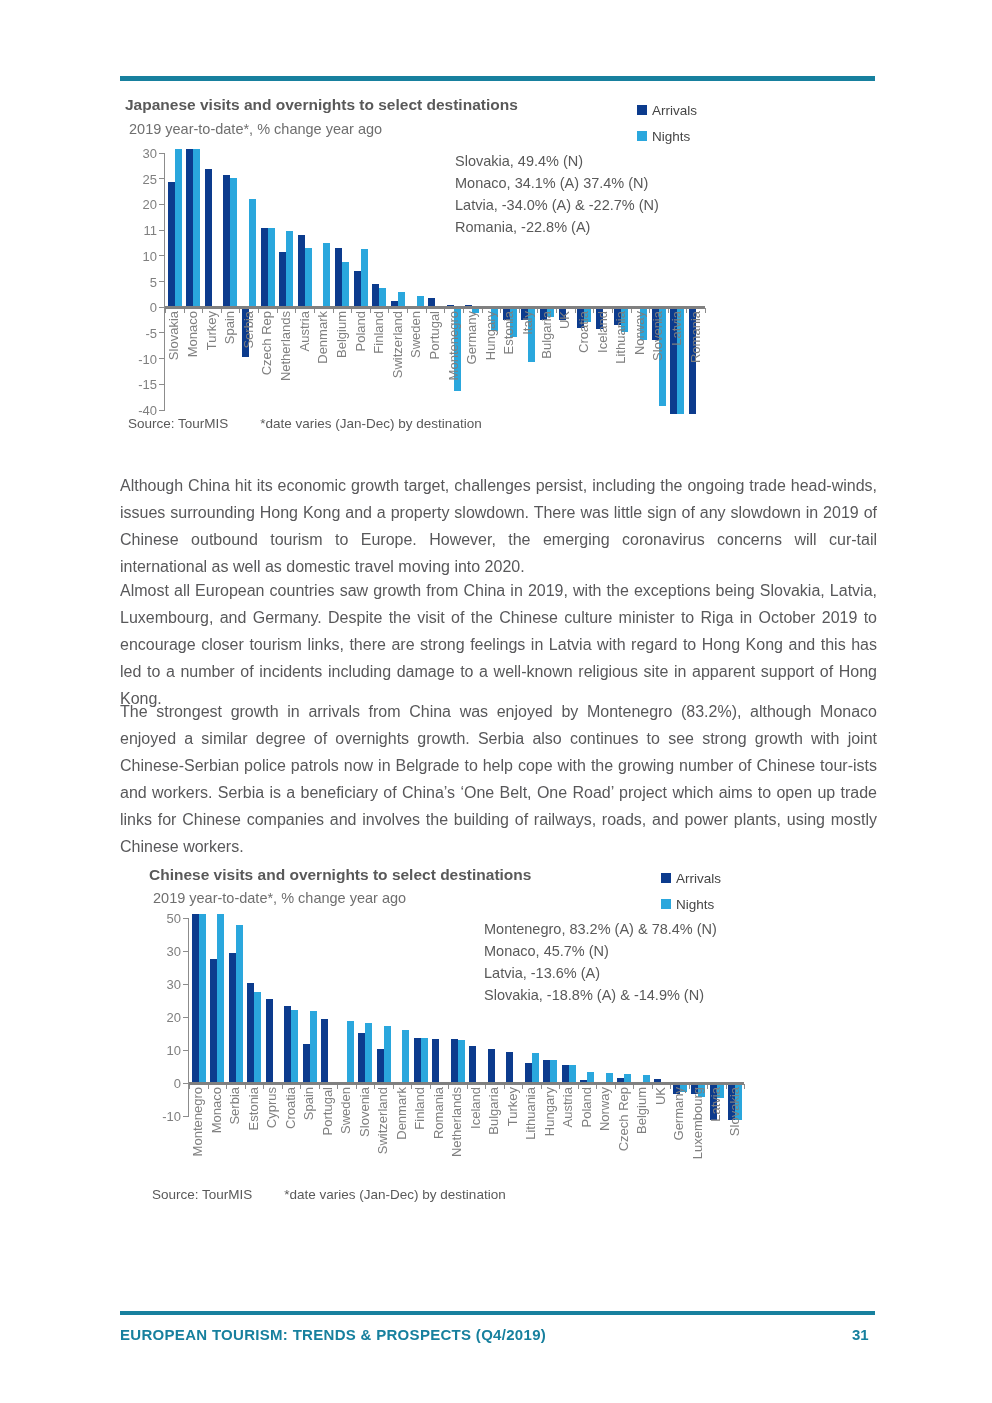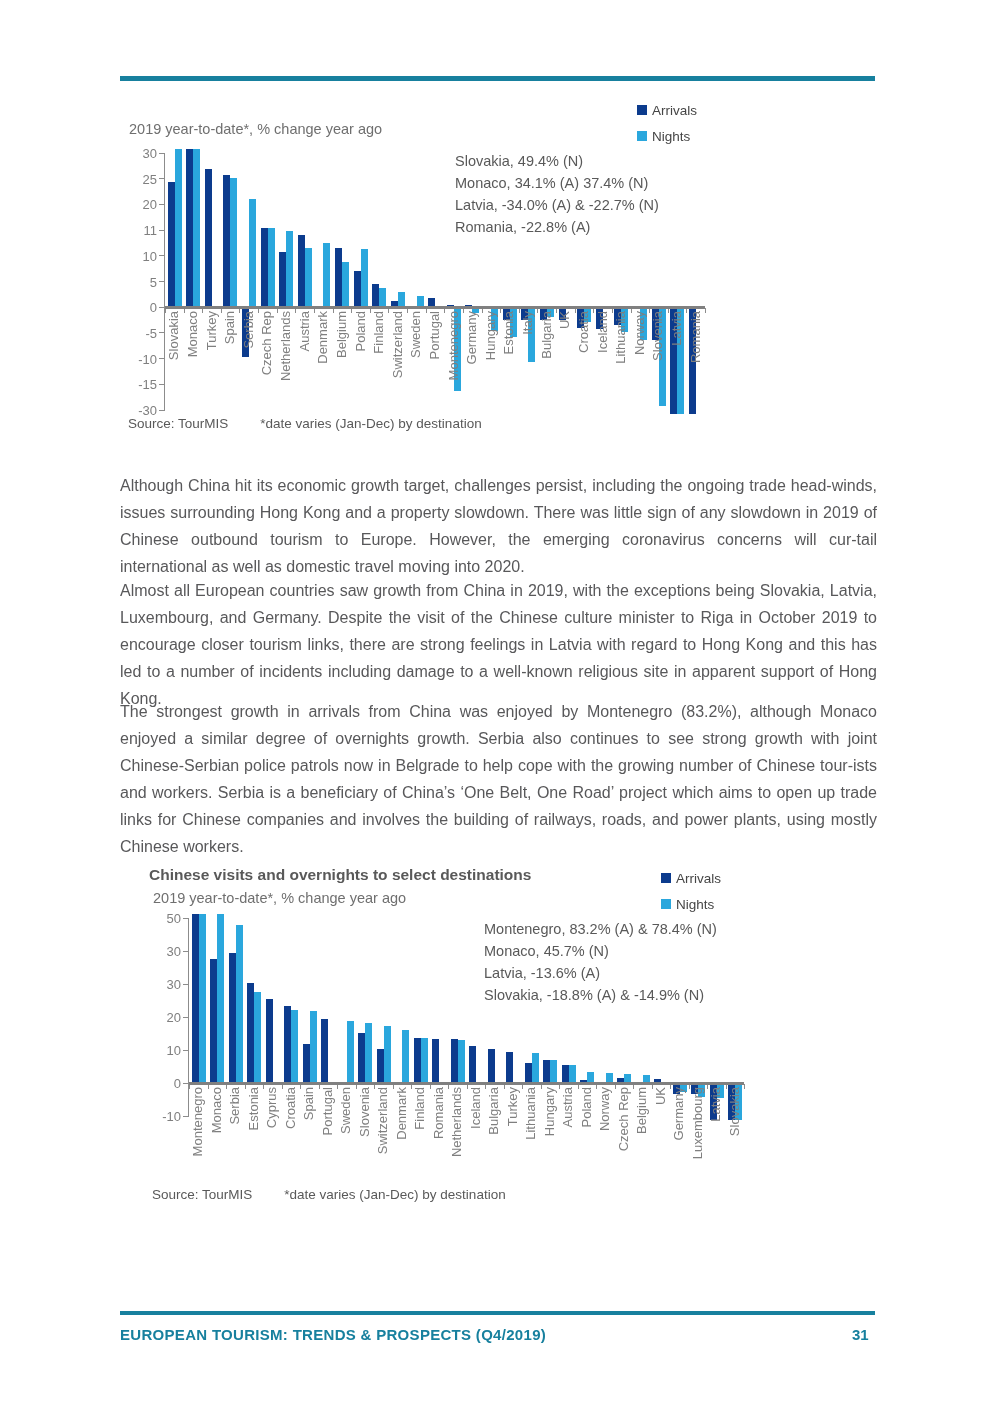--- a/index.html
+++ b/index.html
@@ -34,20 +34,21 @@
   .footer-page {position:absolute; left:852px; font-size:15px; font-weight:bold; color:#17809E;}
 </style>
 </head>
 <body>
 
 <div class="page">
 
   <div class="rule" style="top: 76px; height: 5px; background: rgb(23, 128, 158);"></div>
 
   <section class="chart-section" style="top:88px; height:364px;">
+    <h2 class="chart-title" style="left:5px; top:8px;">Japanese visits and overnights to select destinations</h2>
     <div class="chart-subtitle" style="left:9px; top:33px;">2019 year-to-date*, % change year ago</div>
     <div class="legend" style="top:14px;">
       <div class="legend-item">
         <span class="swatch" style="background: rgb(12, 59, 141);"></span>
         <span class="legend-label">Arrivals</span>
       </div>
       <div class="legend-item">
         <span class="swatch" style="background: rgb(42, 167, 221);"></span>
         <span class="legend-label">Nights</span>
       </div>
@@ -74,21 +75,21 @@
         <div class="ylab" style="top: 121.5px;">5</div>
         <div class="tick" style="left: -6px; top: 153.7px; width: 6px; height: 1px;"></div>
         <div class="ylab" style="top: 147.2px;">0</div>
         <div class="tick" style="left: -6px; top: 179.4px; width: 6px; height: 1px;"></div>
         <div class="ylab" style="top: 172.9px;">-5</div>
         <div class="tick" style="left: -6px; top: 205.1px; width: 6px; height: 1px;"></div>
         <div class="ylab" style="top: 198.6px;">-10</div>
         <div class="tick" style="left: -6px; top: 230.8px; width: 6px; height: 1px;"></div>
         <div class="ylab" style="top: 224.3px;">-15</div>
         <div class="tick" style="left: -6px; top: 256.5px; width: 6px; height: 1px;"></div>
-        <div class="ylab" style="top: 250px;">-30</div>
+        <div class="ylab" style="top: 250px;">-40</div>
         <div class="tick" style="left: 0px; top: 155.2px; width: 1px; height: 5px;"></div>
         <div class="xlab" style="left: 1.31px; top: 158.2px;">
           <span>Slovakia</span>
         </div>
         <div class="bar" style="left: 2.5px; top: 28.784px; width: 7px; height: 125.416px; background: rgb(12, 59, 141);"></div>
         <div class="bar" style="left: 9.5px; top: -4px; width: 7px; height: 158.2px; background: rgb(42, 167, 221);"></div>
         <div class="tick" style="left: 18.62px; top: 155.2px; width: 1px; height: 5px;"></div>
         <div class="xlab" style="left: 19.93px; top: 158.2px;">
           <span>Monaco</span>
         </div>

